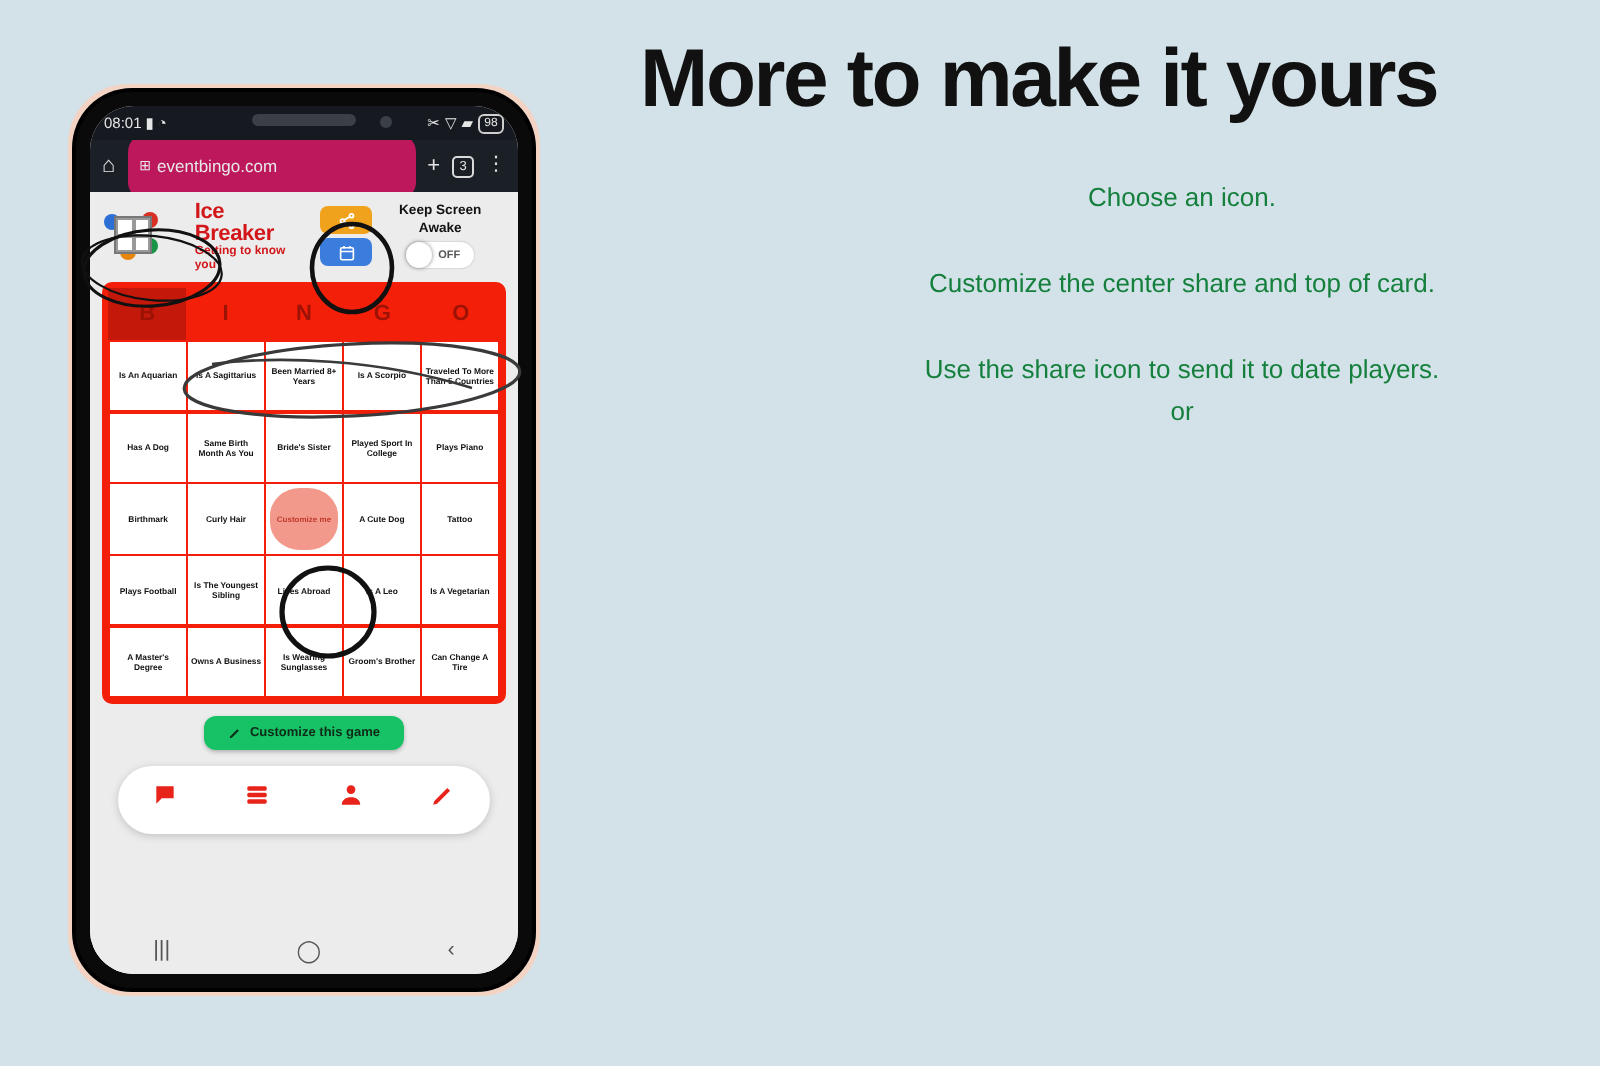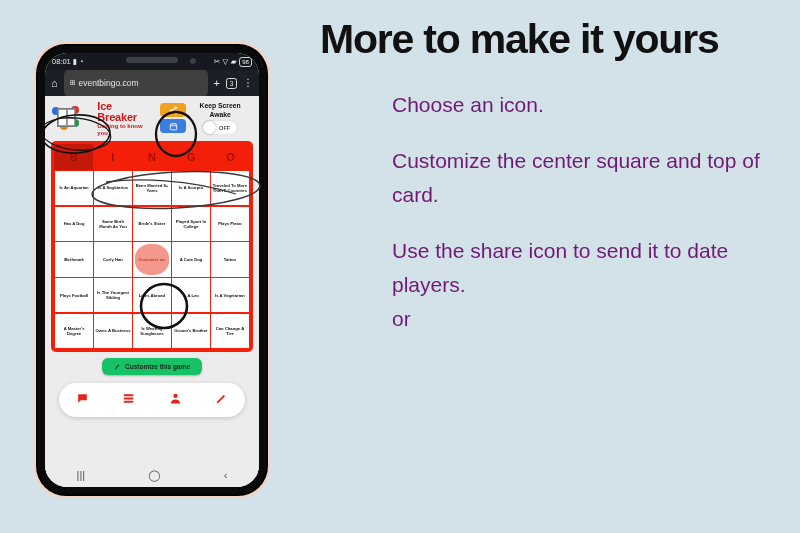--- a/index.html
+++ b/index.html
@@ -48,21 +48,21 @@
     border: 1px solid #cfcfcf; border-radius: 3px; padding: 0 1px;
     font-size: 6px; line-height: 8px; min-width: 13px; text-align: center;
   }
 
   
   .browserbar {
     height: 26px; background: #1b1f26;
     display: flex; align-items: center; gap: 6px; padding: 0 6px; flex: 0 0 auto;
   }
   .url-pill {
-    flex: 1 1 auto; height: 33px; background: #404040; border-radius: 9px;
+    flex: 1 1 auto; height: 33px; background: #be185d; border-radius: 9px;
     display: flex; align-items: center; gap: 3px; padding: 0 6px;
     color: #e8e8e8; font-size: 8.5px; overflow: hidden; white-space: nowrap;
   }
   .chrome-icon { color: #e4e4e4; font-size: 11px; line-height: 1; }
   .tabcount {
     border: 1.2px solid #dadada; border-radius: 2.5px; color: #e4e4e4;
     font-size: 6.5px; width: 11px; height: 11px;
     display: flex; align-items: center; justify-content: center;
   }
   .dots-v { color: #e4e4e4; font-size: 10px; letter-spacing: 0; line-height: 1; }
@@ -160,21 +160,21 @@
   
   .annot { position: absolute; pointer-events: none; overflow: visible; }
 
   
   #right { position: absolute; left: 320px; top: 18px; width: 470px; }
   .headline {
     font-size: 41px; font-weight: bold; color: #111;
     letter-spacing: -1.2px; line-height: 1.05; white-space: nowrap;
   }
   .body-list { margin-top: 27px; padding-left: 72px; }
-  .para { font-size: 21px; color: #701a75; line-height: 1.62; margin-bottom: 22px; }
+  .para { font-size: 13px; color: #15803d; line-height: 1.62; margin-bottom: 22px; text-align: center; }
   .para.tight { margin-bottom: 0; }
 </style>
 </head>
 <body>
 
 <div id="phone-wrap">
   <div class="phone-accent"></div>
   <div class="phone-body">
     <div class="phone-screen">
 
@@ -349,17 +349,17 @@
     <ellipse cx="148" cy="168" rx="84" ry="18" fill="none" stroke="#3a3a3a" stroke-width="1.6" transform="rotate(-3 148 168)"></ellipse>
     <path d="M78 160 C110 156 160 157 208 172" fill="none" stroke="#3a3a3a" stroke-width="1.3"></path>
     <ellipse cx="136" cy="284" rx="23" ry="22" fill="none" stroke="#111" stroke-width="2.6"></ellipse>
   </svg>
 </div>
 
 <div id="right">
   <div class="headline">More to make it yours</div>
   <div class="body-list">
     <div class="para">Choose an icon.</div>
-    <div class="para">Customize the center square and top of card.</div>
+    <div class="para">Customize the center share and top of card.</div>
     <div class="para tight">Use the share icon to send it to date players.</div>
     <div class="para tight">or</div>
   </div>
 </div>
 
 </body></html>

